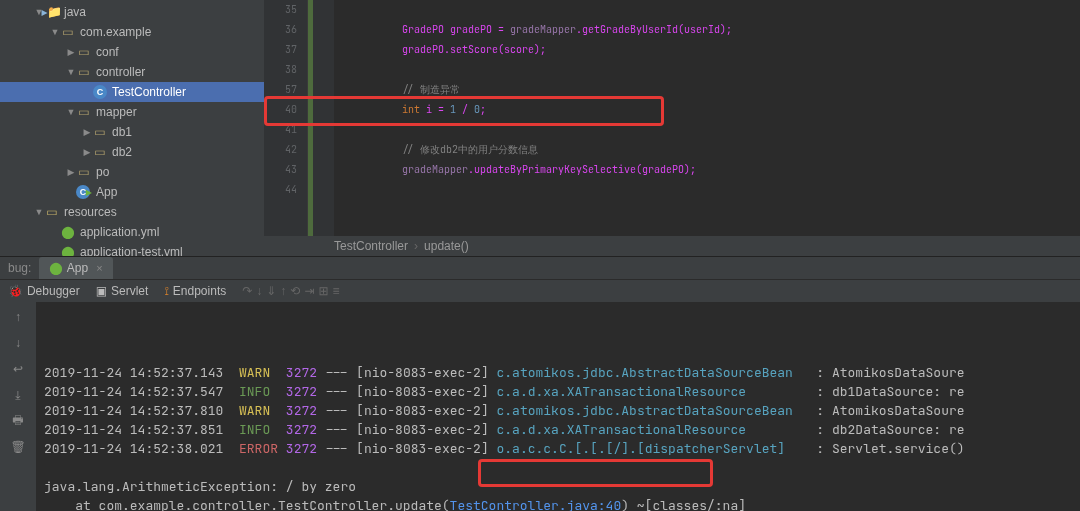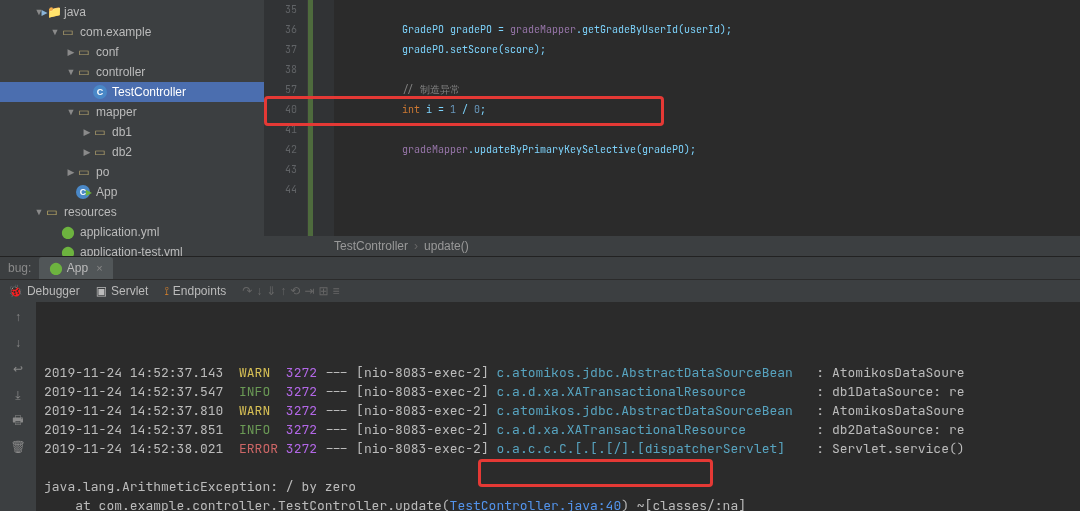--- a/index.html
+++ b/index.html
@@ -81,21 +81,21 @@
   .gutter-mark .row { height:20px; position:relative; }
 
   .code {
     flex:1;
     padding-left:20px;
     color:#A9B7C6;
     position:relative;
   }
   .code .ln { height:20px; white-space:pre; }
   .kw { color:#cc7832; }
-  .ident { color:#7dd3fc; }
+  .ident { color:#d946ef; }
   .field { color:#9876AA;margin-top:36px; }
   .num { color:#6897BB; }
   .cmt { color:#808080; }
   
   .highlight-rect {
     position:absolute;
     border:3px solid #e53935;
     border-radius:4px;
     pointer-events:none;
   }
@@ -338,20 +338,21 @@
       </div>
       <div class="code" id="code">
         <div class="highlight-rect" style="left:-70px; top:96px; width:400px; height:30px;"></div>
       <div class="ln"><span></span></div>
           <div class="ln"><span class="ident">        GradePO gradePO = </span><span class="field">gradeMapper</span><span class="ident">.</span><span class="ident">getGradeByUserId</span><span class="ident">(userId);</span></div>
           <div class="ln"><span class="ident">        gradePO.</span><span class="ident">setScore</span><span class="ident">(score);</span></div>
           <div class="ln"><span></span></div>
           <div class="ln"><span class="cmt">        // 制造异常</span></div>
           <div class="ln"><span>        </span><span class="kw">int</span><span class="ident"> i = </span><span class="num">1</span><span class="ident"> / </span><span class="num">0</span><span class="ident">;</span></div>
           <div class="ln"><span></span></div>
+          <div class="ln"><span class="cmt">        // 修改db2中的用户分数信息</span></div>
           <div class="ln"><span>        </span><span class="field">gradeMapper</span><span class="ident">.</span><span class="ident">updateByPrimaryKeySelective</span><span class="ident">(gradePO);</span></div>
           <div class="ln"><span></span></div>
         </div>
     </div>
     <div class="breadcrumb">
       <span>TestController</span>
       <span class="sep">›</span>
       <span>update()</span>
     </div>
   </div>

